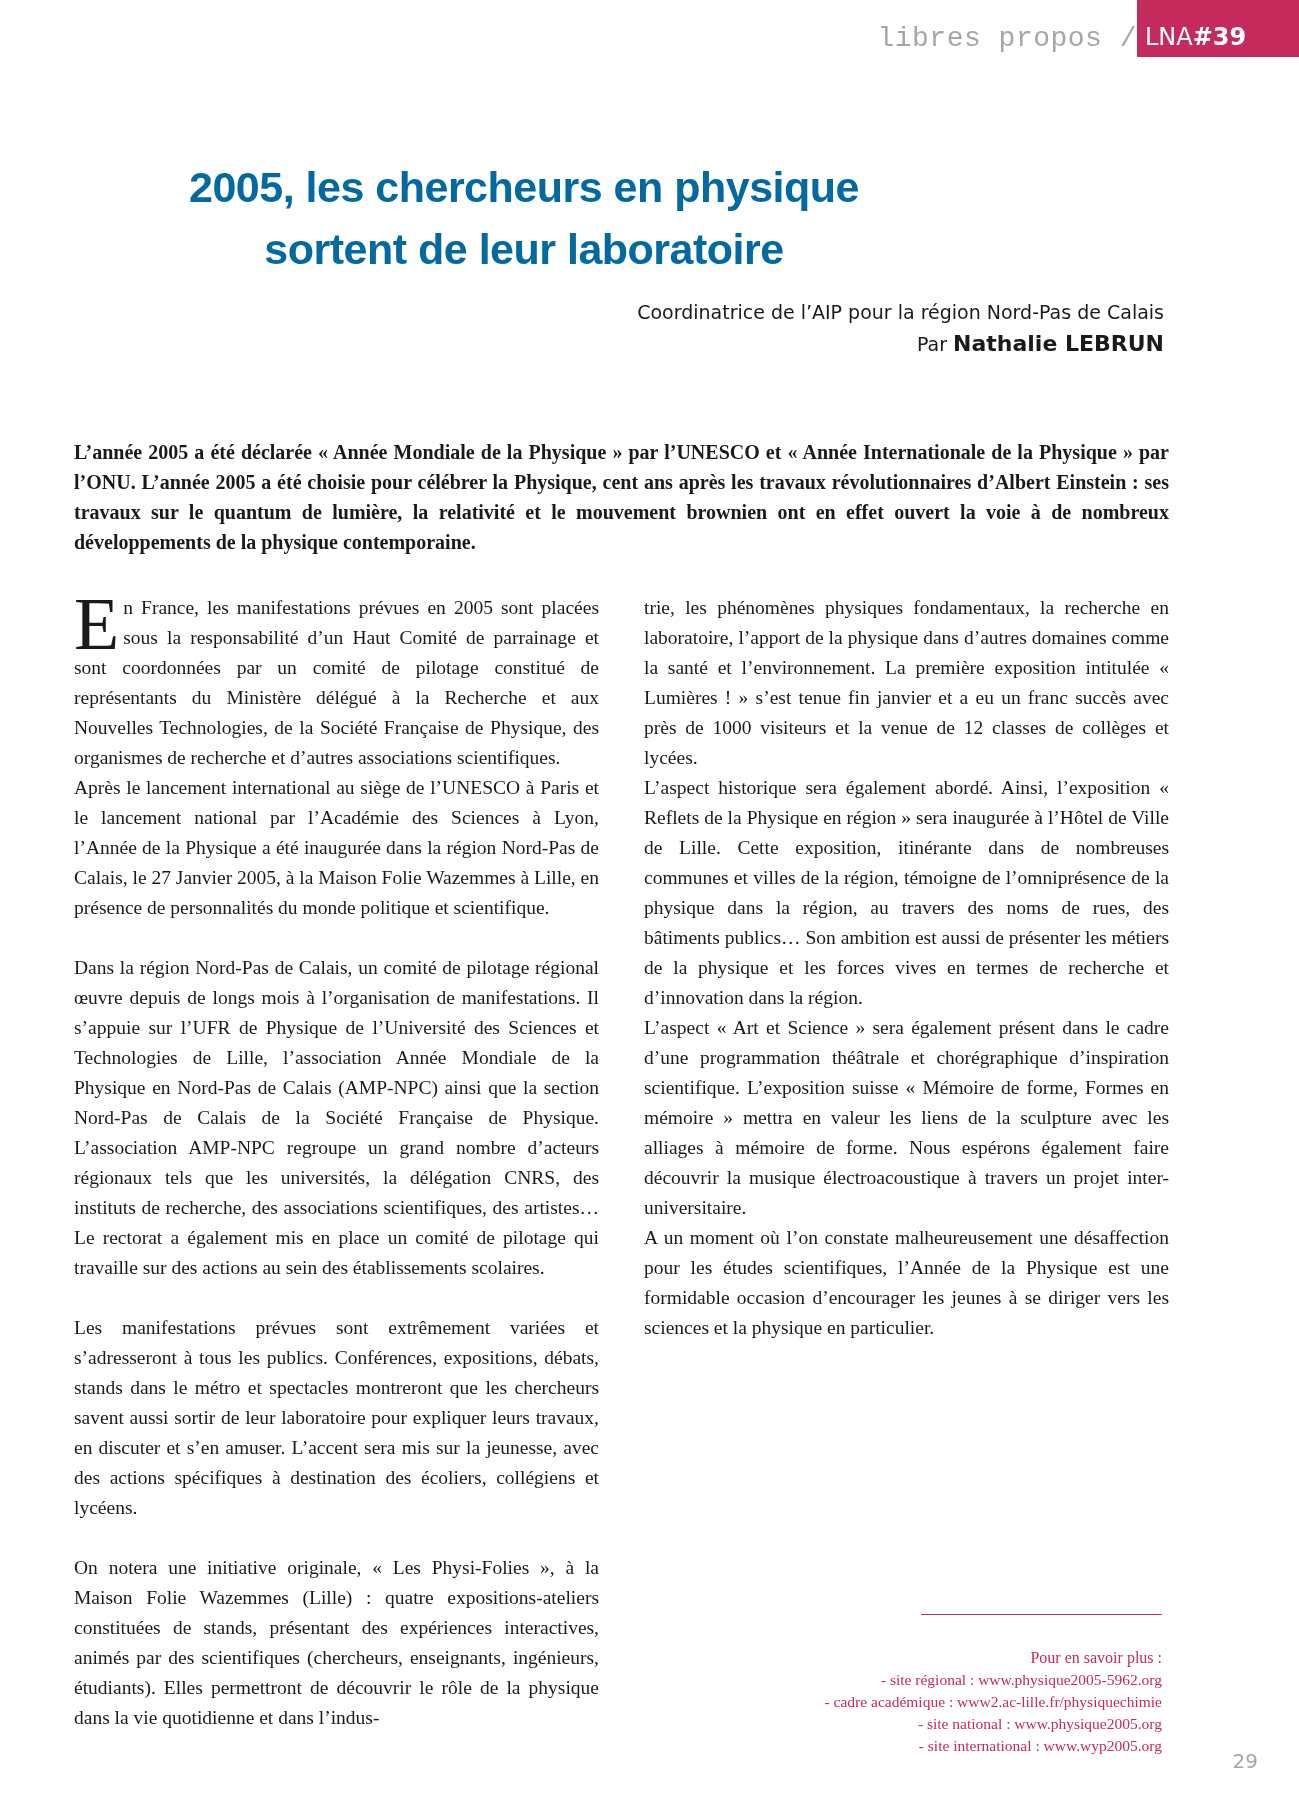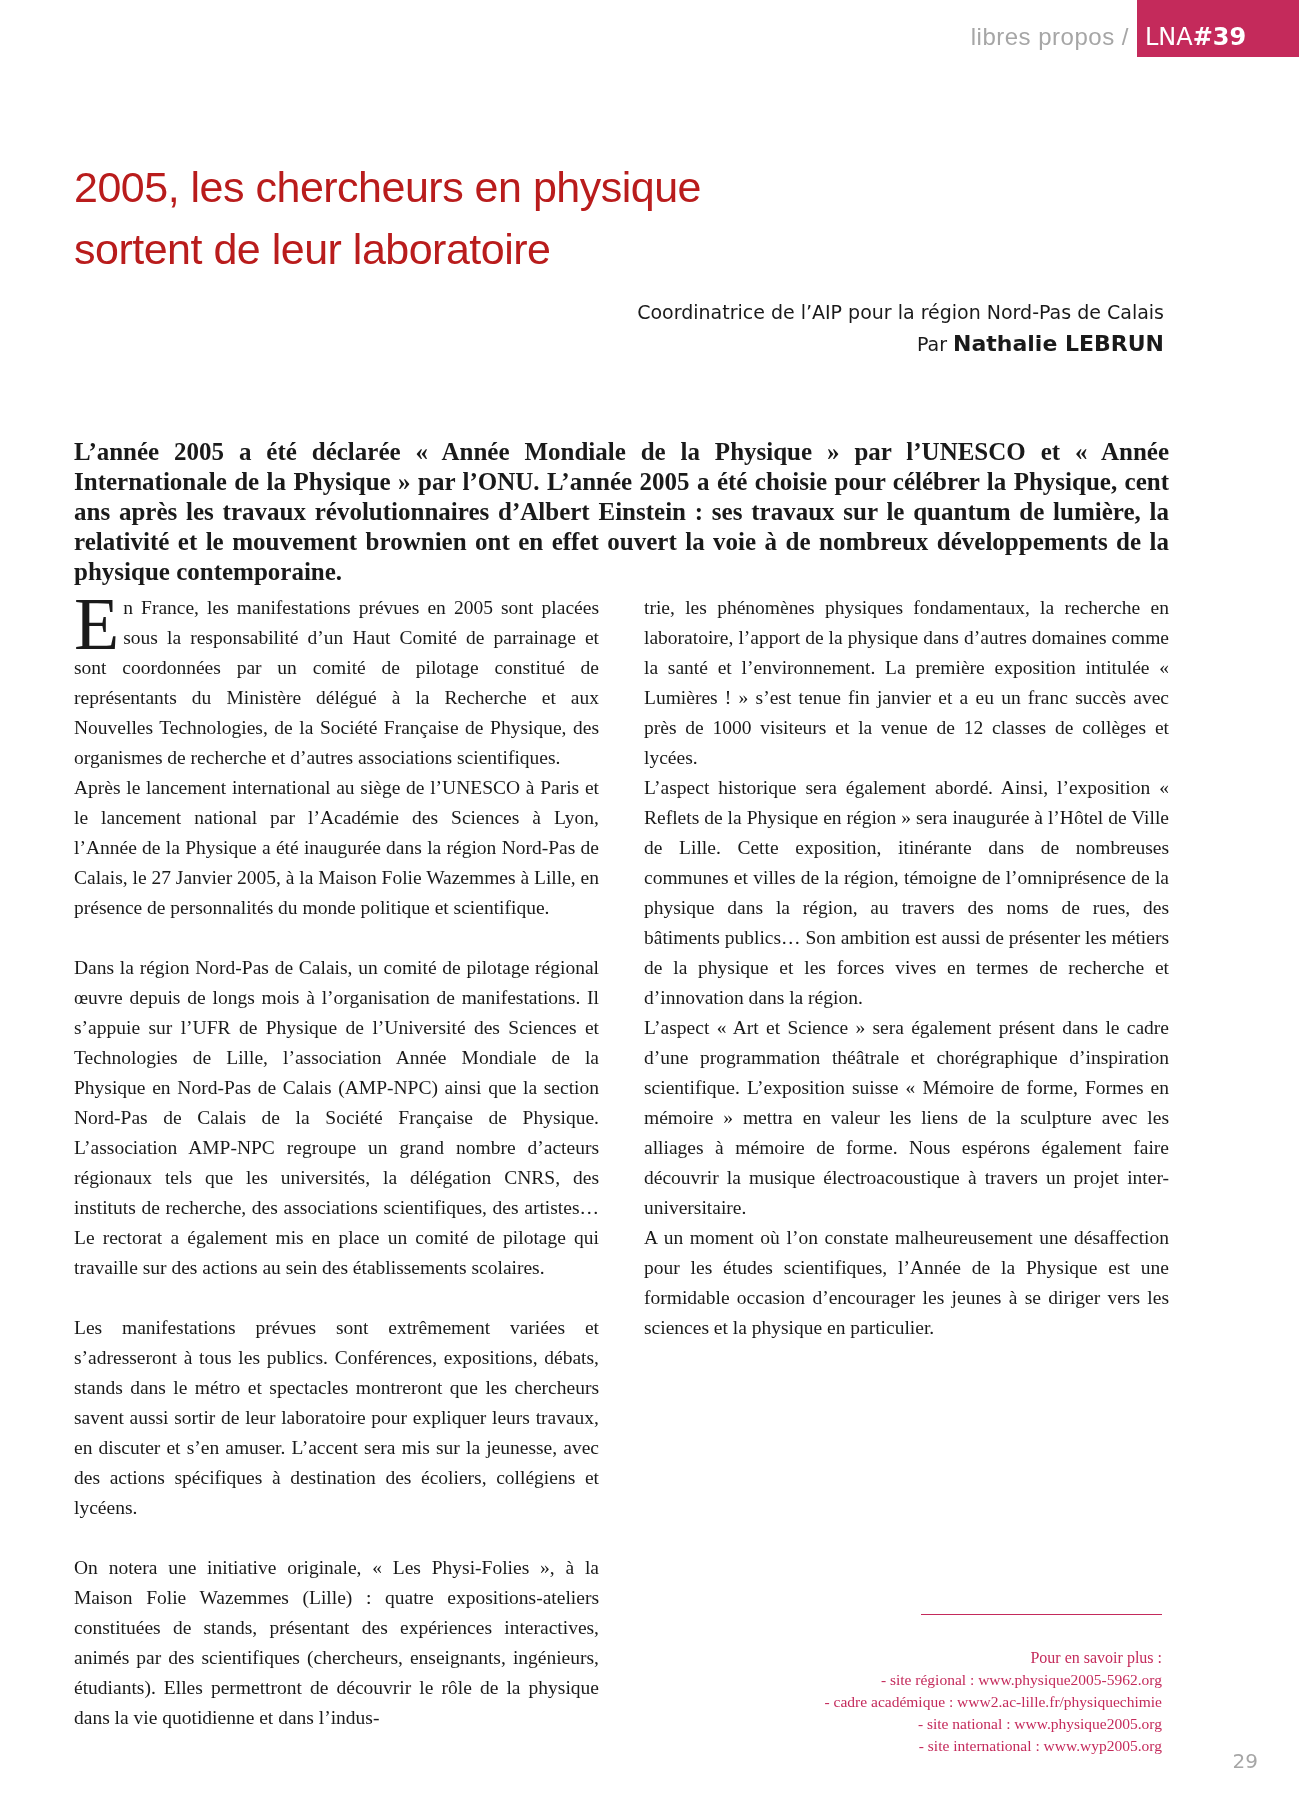--- a/index.html
+++ b/index.html
@@ -1,36 +1,36 @@
 <!DOCTYPE html>
 <html><head>
 <meta charset="utf-8">
 <style>
   html, body { margin: 0; padding: 0; background: #ffffff; }
   body { width: 1299px; height: 1801px; position: relative; overflow: hidden;
          font-family: "Liberation Serif", "DejaVu Serif", serif; color: #1a1a1a; }
 
   .header { position: absolute; top: 0; right: 0; height: 57px; display: flex; align-items: stretch; }
-  .section-label { font-family: Liberation Sans, sans-serif; font-size: 24px; color: #a6a6a6;
-                   padding-top: 23px; padding-right: 8px; letter-spacing: 0.5px; }
+  .section-label { font-family: Liberation Mono, monospace; font-size: 28px; color: #a6a6a6;
+                   padding-top: 23px; letter-spacing: 0.5px; }
   .issue-badge { background: #c42a5b; color: #ffffff; font-family: "DejaVu Sans", sans-serif;
                  font-size: 24px; width: 162px; box-sizing: border-box; padding-left: 8px; padding-top: 23px; }
   .issue-badge b { font-weight: bold; }
 
   .title { position: absolute; left: 74px; top: 156px; margin: 0; width: 900px;
-           font-family: "Liberation Sans", "DejaVu Sans", sans-serif; font-weight: normal;
-           font-size: 43px; line-height: 62px; color: #b91c1c; letter-spacing: -0.5px; }
+           font-family: "Liberation Sans", "DejaVu Sans", sans-serif; font-weight: bold;
+           font-size: 43px; line-height: 62px; color: #0369a1; letter-spacing: -0.5px; text-align: center; }
 
   .byline { position: absolute; right: 135px; top: 296px; text-align: right;
             font-family: "DejaVu Sans", sans-serif; font-size: 19px; color: #1a1a1a; line-height: 32px; }
   .byline .par { font-size: 19px; }
   .byline .author { font-weight: bold; font-size: 22px; }
 
   .lead { position: absolute; left: 74px; top: 437px; width: 1095px; margin: 0;
-          font-family: "Liberation Serif", serif; font-weight: bold; font-size: 25px;
+          font-family: "Liberation Serif", serif; font-weight: bold; font-size: 20px;
           line-height: 30px; text-align: justify; color: #1a1a1a; }
 
   .col { position: absolute; top: 593px; width: 525px; font-size: 19.5px; line-height: 30px;
          text-align: justify; }
   .col-left { left: 74px; }
   .col-right { left: 644px; }
   .col p { margin: 0; }
   .col p.gap { margin-top: 30px; }
   .dropcap { float: left; font-size: 74px; line-height: 58px; padding-right: 4px; margin-top: 2px; }
 

